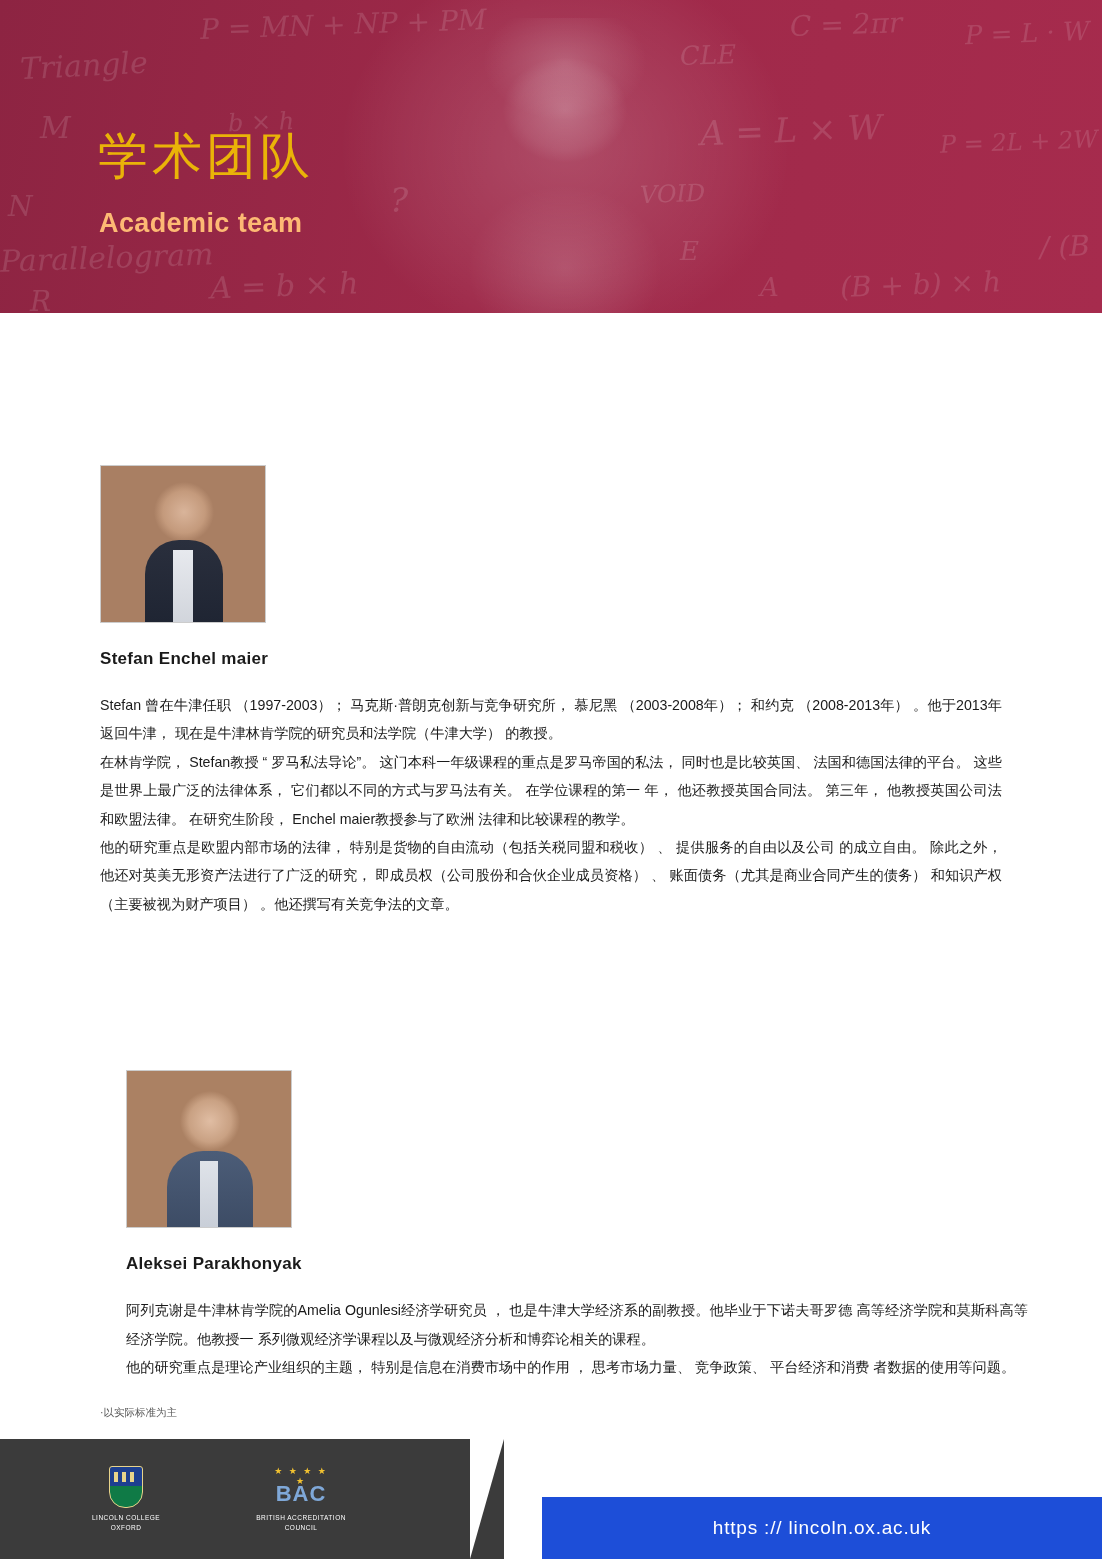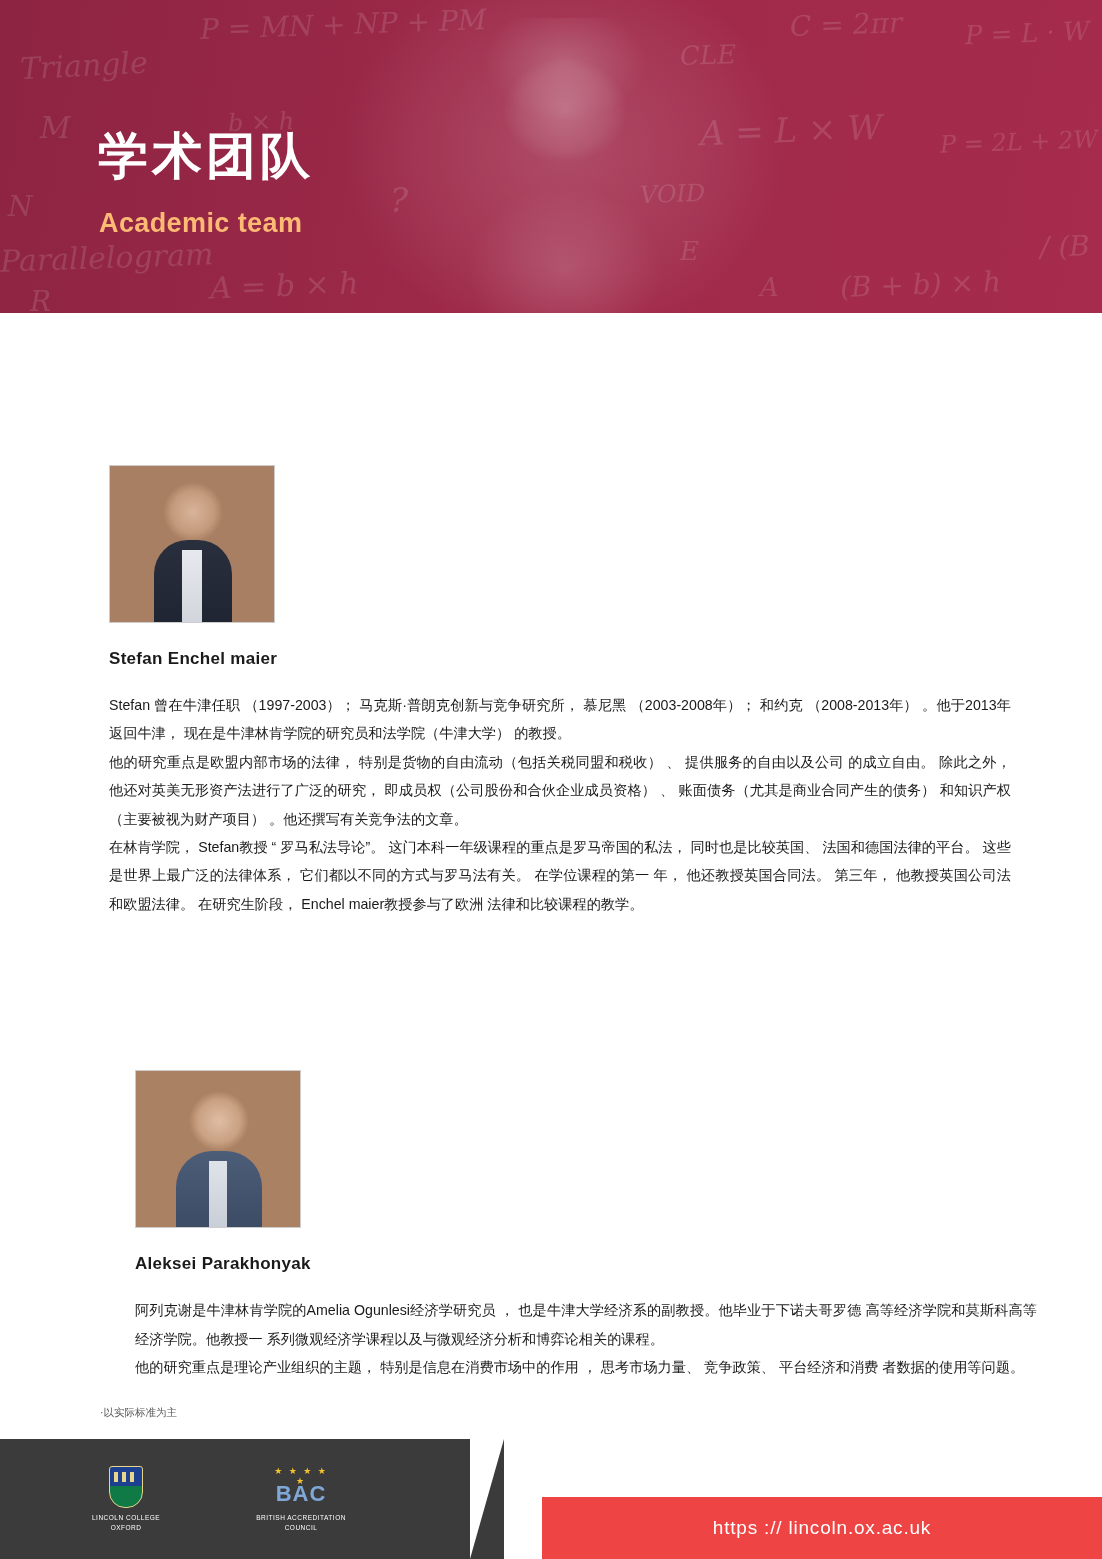--- a/index.html
+++ b/index.html
@@ -49,40 +49,40 @@
     height: 295px;
     background:
       radial-gradient(ellipse 78px 66px at 135px 92px, rgba(255,255,255,0.22) 0%, rgba(255,255,255,0.08) 60%, rgba(255,255,255,0) 80%),
       radial-gradient(ellipse 105px 75px at 135px 44px, rgba(255,255,255,0.18) 0%, rgba(255,255,255,0) 78%),
       radial-gradient(ellipse 130px 110px at 135px 250px, rgba(255,255,255,0.14) 0%, rgba(255,255,255,0) 75%);
   }
   .banner-title {
     position: absolute;
     left: 98px;
     top: 128px;
-    color: #ffffff;
+    color: #eab308;
     font-size: 50px;
-    font-weight: bold;
+    font-weight: normal;
     letter-spacing: 4px;
     line-height: 1.15;
   }
   .banner-sub {
     position: absolute;
     left: 99px;
     top: 208px;
     color: #fdba74;
     font-size: 27px;
     font-weight: bold;
     letter-spacing: 0.4px;
   }
 
   
   .content {
     position: absolute;
-    left: 9px;
+    left: 0;
     top: 313px;
     width: 1056px;
   }
   .profile {
     position: relative;
     padding: 0 100px;
   }
   .profile.first { margin-top: 152px; }
   .profile.second { margin-top: 152px; margin-left: 26px; }
 
@@ -183,21 +183,21 @@
     right: -34px; top: 0;
     width: 0; height: 0;
     border-style: solid;
     border-width: 0 0 120px 34px;
     border-color: transparent transparent #3b3b3b transparent;
   }
   .footer-red {
     position: absolute;
     right: 0; bottom: 0;
     width: 560px; height: 62px;
-    background: #ef4444;
+    background: #1d4ed8;
     display: flex;
     align-items: center;
     justify-content: center;
   }
   .footer-url {
     color: #ffffff;
     font-size: 19px;
     letter-spacing: 0.8px;
   }
   .logos {
@@ -279,22 +279,22 @@
   <div class="banner-sub">Academic team</div>
 </div>
 
 <div class="content">
 
   <div class="profile first">
     <div class="photo photo-a"></div>
     <div class="name">Stefan Enchel maier</div>
     <div class="bio">
       <p>Stefan 曾在牛津任职 （1997-2003）； 马克斯·普朗克创新与竞争研究所， 慕尼黑 （2003-2008年）； 和约克 （2008-2013年） 。他于2013年返回牛津， 现在是牛津林肯学院的研究员和法学院（牛津大学） 的教授。</p>
+      <p>在林肯学院， Stefan教授 “ 罗马私法导论”。 这门本科一年级课程的重点是罗马帝国的私法， 同时也是比较英国、 法国和德国法律的平台。 这些是世界上最广泛的法律体系， 它们都以不同的方式与罗马法有关。 在学位课程的第一 年， 他还教授英国合同法。 第三年， 他教授英国公司法和欧盟法律。 在研究生阶段， Enchel maier教授参与了欧洲 法律和比较课程的教学。</p>
       <p>他的研究重点是欧盟内部市场的法律， 特别是货物的自由流动（包括关税同盟和税收） 、 提供服务的自由以及公司 的成立自由。 除此之外， 他还对英美无形资产法进行了广泛的研究， 即成员权（公司股份和合伙企业成员资格） 、 账面债务（尤其是商业合同产生的债务） 和知识产权（主要被视为财产项目） 。他还撰写有关竞争法的文章。</p>
-      <p>在林肯学院， Stefan教授 “ 罗马私法导论”。 这门本科一年级课程的重点是罗马帝国的私法， 同时也是比较英国、 法国和德国法律的平台。 这些是世界上最广泛的法律体系， 它们都以不同的方式与罗马法有关。 在学位课程的第一 年， 他还教授英国合同法。 第三年， 他教授英国公司法和欧盟法律。 在研究生阶段， Enchel maier教授参与了欧洲 法律和比较课程的教学。</p>
     </div>
   </div>
 
   <div class="profile second">
     <div class="photo photo-b"></div>
     <div class="name">Aleksei Parakhonyak</div>
     <div class="bio">
       <p>阿列克谢是牛津林肯学院的Amelia Ogunlesi经济学研究员 ， 也是牛津大学经济系的副教授。他毕业于下诺夫哥罗德 高等经济学院和莫斯科高等经济学院。他教授一 系列微观经济学课程以及与微观经济分析和博弈论相关的课程。</p>
       <p>他的研究重点是理论产业组织的主题， 特别是信息在消费市场中的作用 ， 思考市场力量、 竞争政策、 平台经济和消费 者数据的使用等问题。</p>
     </div>

